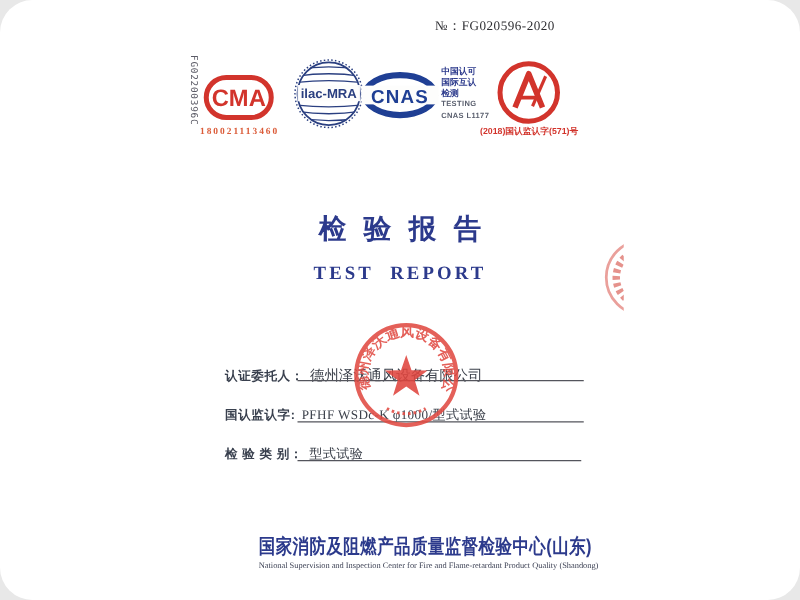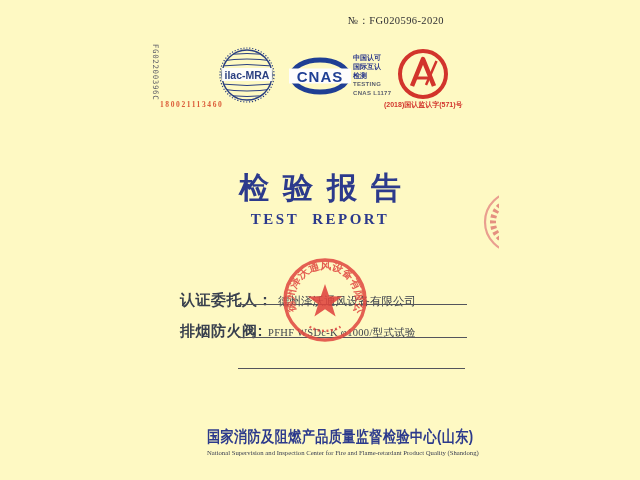--- a/index.html
+++ b/index.html
@@ -1,47 +1,47 @@
 <!DOCTYPE html>
 <html><head>
 <meta charset="utf-8">
 <style>
   html,body{margin:0;padding:0;background:#e8e8e8;}
   .page{
     position:relative;width:640px;height:480px;margin:0 auto;
-    background:#fef9c3;overflow:hidden;
-    font-family:"Liberation Sans",sans-serif;color:#3c414b;
+    background:#ffffff;overflow:hidden;
+    font-family:"Liberation Sans",sans-serif;color:#3c414b;border-radius:26px;
   }
   .abs{position:absolute;}
   
   .report-no{left:348px;top:14px;font-family:"Liberation Serif",serif;
     font-size:10.5px;color:#2e2e32;letter-spacing:.4px;}
   
   .serial-vertical{left:151px;top:44px;writing-mode:vertical-rl;
     font-family:"DejaVu Sans Mono",monospace;font-size:7.5px;color:#5b5b66;letter-spacing:.6px;}
   .cma-block{left:162px;top:58px;}
   .cma-number{left:160px;top:100px;font-size:7.5px;font-weight:bold;
     color:#db5b38;letter-spacing:1.6px;font-family:Liberation Serif, serif;}
-  .ilac-block{left:218px;top:46px;text-align:center;}
+  .ilac-block{left:234px;top:46px;text-align:center;}
   .cnas-block{left:289px;top:56px;text-align:center;}
   .cnas-text{left:353px;top:53px;line-height:9px;}
   .cnas-text .cn{font-size:7px;font-weight:bold;color:#2c3a8c;}
   .cnas-text .en{font-size:6px;font-weight:bold;color:#5a5f6e;letter-spacing:.3px;}
   .cal-block{left:396px;top:48px;}
   .cal-approval{left:384px;top:100px;font-size:7px;font-weight:bold;color:#d2342c;}
   
   .title-cn{left:0;top:168px;width:640px;text-align:center;
-    font-size:30px;font-weight:bold;color:#2c3a8c;
+    font-size:22px;font-weight:bold;color:#2c3a8c;
     letter-spacing:14px;text-indent:14px;}
   .title-en{left:0;top:211px;width:640px;text-align:center;
     font-family:"Liberation Serif",serif;font-size:15px;font-weight:bold;
     color:#2c3a8c;letter-spacing:2.5px;word-spacing:7px;}
   
   .field-row{left:180px;white-space:nowrap;}
-  .field-label{font-size:15px;font-weight:bold;color:#39404e;letter-spacing:.5px;}
+  .field-label{font-size:10px;font-weight:bold;color:#39404e;letter-spacing:.5px;}
   .field-value{font-family:"Liberation Serif",serif;font-size:11.5px;
     color:#3c414b;margin-left:5px;}
   .field-value.small{font-size:10.5px;letter-spacing:.3px;}
   .row1{top:291px;} .row2{top:322px;} .row3{top:353px;}
   .underline{height:1px;background:#54555c;}
   .u1{left:238px;top:304px;width:229px;}
   .u2{left:238px;top:337px;width:229px;}
   .u3{left:238px;top:368px;width:227px;}
   
   .company-seal{left:270px;top:245px;opacity:.88;}
@@ -55,20 +55,26 @@
 </style>
 </head>
 <body>
 
 <div class="page">
 
   <div class="abs report-no"><span>№：</span><span>FG020596-2020</span></div>
 
   <div class="abs serial-vertical">FG02200396C</div>
 
+  <div class="abs cma-block">
+    <svg width="58" height="42" viewBox="0 0 58 42">
+      <rect x="3" y="4" width="52" height="32" rx="16" fill="none" stroke="#d2342c" stroke-width="4"></rect>
+      <text x="29" y="27" text-anchor="middle" font-family="Liberation Sans, sans-serif" font-size="19" font-weight="bold" fill="#d2342c">CMA</text>
+    </svg>
+  </div>
   <div class="abs cma-number">180021113460</div>
 
   <div class="abs ilac-block">
     <svg width="58" height="58" viewBox="0 0 58 58">
       <defs>
           <clipPath id="ilacClip">
             <circle cx="29" cy="29" r="25"></circle>
           </clipPath>
         </defs>
       <circle cx="29" cy="29" r="27" fill="none" stroke="#2a3f80" stroke-width="1.2" stroke-dasharray="1.2 1.8"></circle>
@@ -120,24 +126,27 @@
       <circle cx="42" cy="34" r="22" fill="none" stroke="#df7770" stroke-width="6" stroke-dasharray="3 2.6"></circle>
     </svg>
   </div>
 
   <div class="abs field-row row1">
     <span class="field-label">认证委托人：</span><span class="field-value">德州泽沃通风设备有限公司</span>
   </div>
   <div class="abs underline u1"></div>
 
   <div class="abs field-row row2">
-    <span class="field-label">排烟防火阀:</span><span class="field-value small">PFHF WSDc-K φ1000/型式试验</span>
+    <span class="field-label">国认监认字:</span><span class="field-value small">PFHF WSDc-K φ1000/型式试验</span>
   </div>
   <div class="abs underline u2"></div>
 
+  <div class="abs field-row row3">
+    <span class="field-label">检 验 类 别：</span><span class="field-value small">型式试验</span>
+  </div>
   <div class="abs underline u3"></div>
 
   <div class="abs company-seal">
     <svg width="110" height="110" viewBox="0 0 110 110">
       <defs>
         <path id="sealArc" d="M 26 66 A 31 31 0 1 1 84 66" fill="none"></path>
       </defs>
       <circle cx="55" cy="55" r="40" fill="none" stroke="#e14b43" stroke-width="3.4"></circle>
       <text font-family="Liberation Sans, sans-serif" font-size="10.5" font-weight="bold" fill="#e14b43">
         <textPath href="#sealArc" startOffset="0" textLength="132" lengthAdjust="spacingAndGlyphs">德州泽沃通风设备有限公司</textPath>

